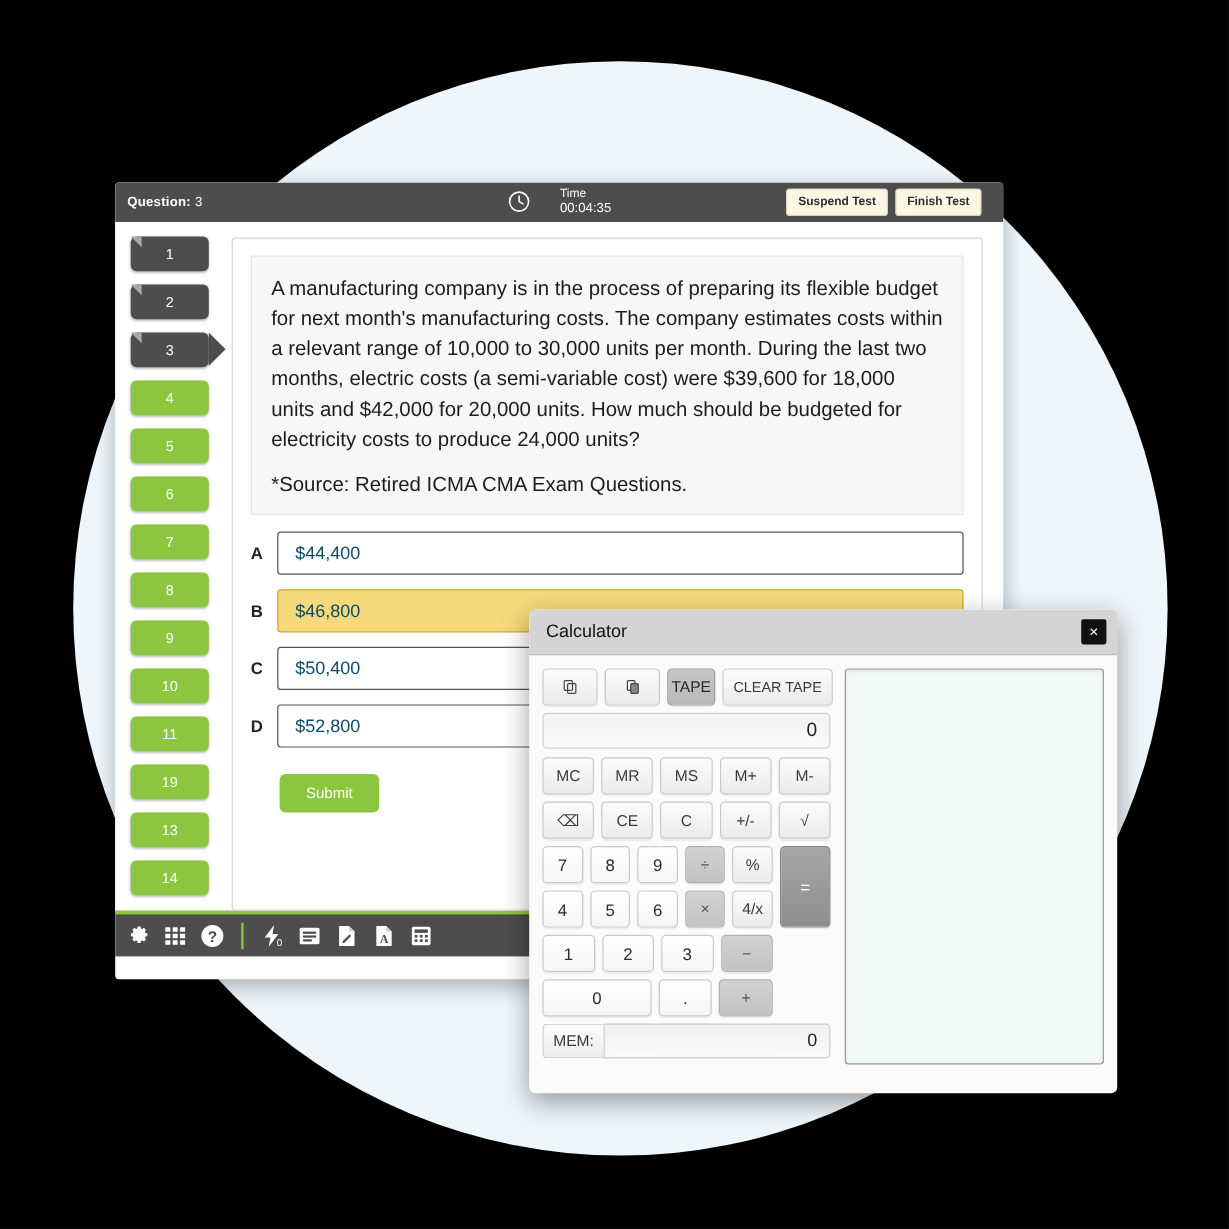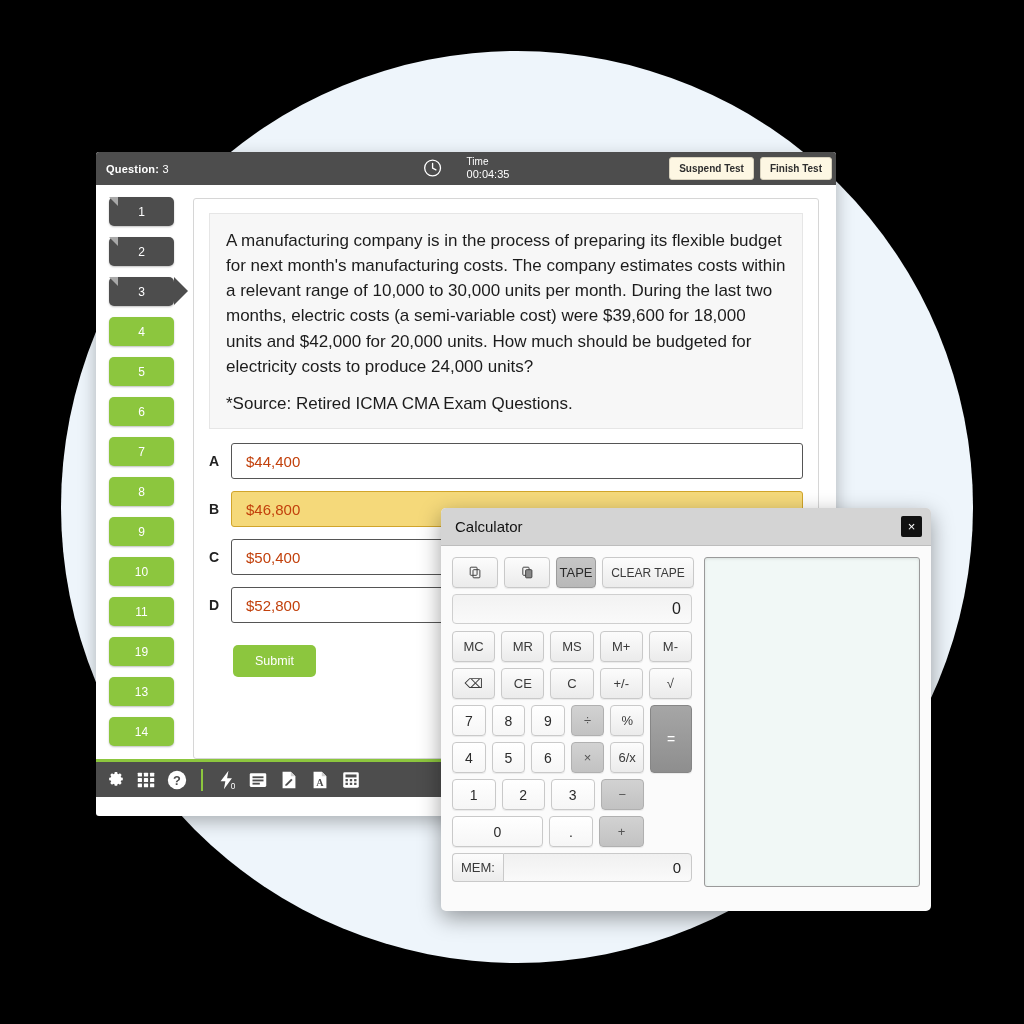--- a/index.html
+++ b/index.html
@@ -36,21 +36,21 @@
   .q-label { font-size: 11px; font-weight: bold; margin-left: 10px; letter-spacing:.2px;}
   .q-label .num { font-weight: normal; }
   .time-wrap {
     position: absolute; left: 50%; transform: translateX(-50%);
     display: flex; align-items: center; gap: 24px;
   }
   .clock-icon { width: 20px; height: 20px; }
   .time-txt { line-height: 1.15; }
   .time-txt .lbl { font-size: 10px; display:block; }
   .time-txt .val { font-size: 11px; display:block; }
-  .topbar-btns { position: absolute; right: 4px; display: flex; gap: 6px; }
+  .topbar-btns { position: absolute; right: 18px; display: flex; gap: 6px; }
   .tbtn {
     background: #fdf7e3; color: #2e2e2e; border: 1px solid #d8d2be;
     border-radius: 3px; font-size: 10px; font-weight: bold;
     padding: 5px 9px; cursor: pointer; white-space: nowrap;
   }
 
   
   .testbar {
     height: 18px; background: #8cc63e; color: #fff;
     font-size: 10px; font-weight: bold; display: flex; align-items: center;
@@ -91,21 +91,21 @@
     background: #f7f7f7; border: 1px solid #e6e6e6; padding: 14px 16px 12px 16px;
     font-size: 17px; color: #1c1c1c; line-height: 1.48;
   }
   .qtext p.src { margin-top: 12px; }
 
   .options { margin-top: 14px; }
   .opt-row { display: flex; align-items: center; margin-bottom: 12px; }
   .opt-letter { width: 22px; font-size: 14px; font-weight: bold; color: #222; }
   .opt-box {
     flex: 1; height: 36px; display: flex; align-items: center;
-    padding-left: 14px; font-size: 15px; color: #c2410c;
+    padding-left: 14px; font-size: 15px; color: #0c4a6e;
     border: 1px solid #555; border-radius: 3px; background: #fff; cursor: pointer;
   }
   .opt-row.selected .opt-box { background: #f5d97a; border-color: #d1a52b; }
 
   .submit-btn {
     margin: 10px 0 0 24px; background: #8cc63e; color: #fff;
     border: none; border-radius: 5px; padding: 9px 22px;
     font-size: 12.5px; cursor: pointer;
   }
 
@@ -433,21 +433,21 @@
               <div class="key num">8</div>
               <div class="key num">9</div>
               <div class="key op">÷</div>
               <div class="key">%</div>
             </div>
           <div class="row" id="row4">
               <div class="key num">4</div>
               <div class="key num">5</div>
               <div class="key num">6</div>
               <div class="key op">×</div>
-              <div class="key">6/x</div>
+              <div class="key">4/x</div>
             </div>
           <div class="row" id="row1">
               <div class="key num">1</div>
               <div class="key num">2</div>
               <div class="key num">3</div>
               <div class="key op">−</div>
             </div>
           <div class="row" id="row0">
               <div class="key num wide2">0</div>
               <div class="key num">.</div>

